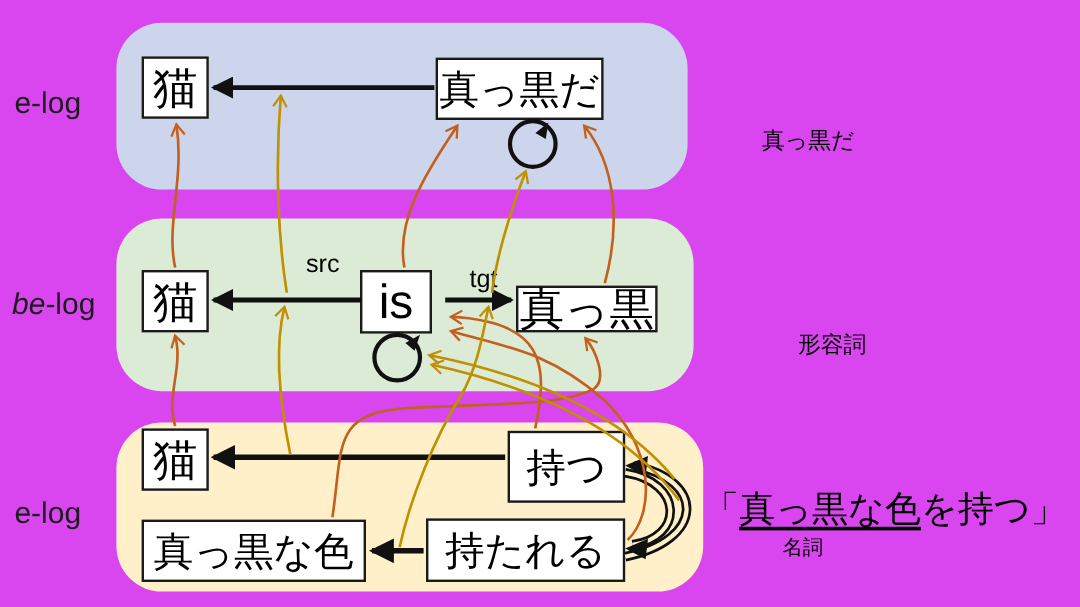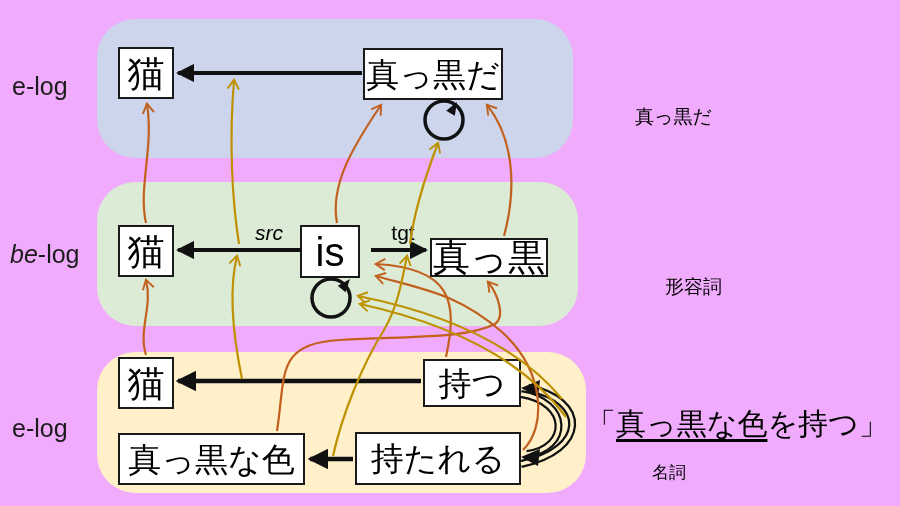--- a/index.html
+++ b/index.html
@@ -2,21 +2,21 @@
 <html style="--orange: #C2601E; --yellow: #BF9000; --ink: #111111; --band-blue: #CCD5EB; --band-green: #DCEBD6; --band-yellow: #FFF0CA; --box-bg: #FFFFFF; --box-border: #1A1A1A;"><head>
 <meta charset="utf-8">
 <style>
   :root{
     --orange:#C2601E; --yellow:#BF9000; --ink:#111111;
     --band-blue:#CCD5EB; --band-green:#DCEBD6; --band-yellow:#FFF0CA;
     --box-bg:#FFFFFF; --box-border:#1A1A1A;
   }
   html,body{margin:0;padding:0;background:#fff;}
   body{font-family:"Liberation Sans","DejaVu Sans",sans-serif;color:var(--ink);}
-  #stage{position:relative;width:900px;height:506px;background:#f0abfc;overflow:hidden;}
+  #stage{position:relative;width:900px;height:506px;background:#d946ef;overflow:hidden;}
   .band{position:absolute;border-radius:38px;}
   .band.blue{left:97px;top:19px;width:476px;height:139px;background:var(--band-blue);}
   .band.green{left:97px;top:182px;width:481px;height:144px;background:var(--band-green);}
   .band.gold{left:97px;top:352px;width:489px;height:141px;background:var(--band-yellow);}
   .rowlabel{position:absolute;font-size:25px;color:#1c1c1c;white-space:nowrap;z-index:3;}
   .rowlabel i{font-style:italic;}
   .node{position:absolute;background:var(--box-bg);border:2px solid var(--box-border);
         display:flex;align-items:center;justify-content:center;line-height:1;
         color:#000;z-index:2;box-sizing:border-box;white-space:nowrap;}
   .edgelabel{position:absolute;font-size:21px;color:#000;z-index:2;text-align:center;width:44px;}
@@ -44,34 +44,34 @@
   <div class="rowlabel" style="left:12px;top:72px;"><i></i><span>e-log</span></div>
   <div class="rowlabel" style="left:10px;top:240px;"><i>be</i><span>-log</span></div>
   <div class="rowlabel" style="left:12px;top:414px;"><i></i><span>e-log</span></div>
 
   <div class="node" style="left:118px;top:47px;width:56px;height:52px;font-size:37px;">猫</div>
   <div class="node" style="left:363px;top:48px;width:140px;height:52px;font-size:33px;">真っ黒だ</div>
 
   <div class="node" style="left:118px;top:225px;width:56px;height:52px;font-size:37px;">猫</div>
   <div class="node" style="left:300px;top:225px;width:60px;height:53px;font-size:40px;">is</div>
   <div class="node" style="left:430px;top:238px;width:118px;height:39px;font-size:37px;">真っ黒</div>
-  <div class="edgelabel" style="left:247px;top:221px;font-style:italic;">src</div>
+  <div class="edgelabel" style="left:247px;top:209px;">src</div>
   <div class="edgelabel" style="left:381px;top:221px;">tgt</div>
 
   <div class="node" style="left:118px;top:357px;width:56px;height:52px;font-size:37px;">猫</div>
-  <div class="node" style="left:423px;top:359px;width:98px;height:48px;font-size:33px;">持つ</div>
+  <div class="node" style="left:423px;top:359px;width:98px;height:60px;font-size:33px;">持つ</div>
   <div class="node" style="left:118px;top:433px;width:187px;height:52px;font-size:33px;">真っ黒な色</div>
   <div class="node" style="left:355px;top:432px;width:166px;height:53px;font-size:33px;">持たれる</div>
 
   <div class="pos" style="left:635px;top:104px;">真っ黒だ</div>
 
   <div class="pos" style="left:632px;top:274px;margin-left:33px;">形容詞</div>
 
   <div class="caption" style="left:586px;top:404px;"><span>「</span><span class="u">真っ黒な色</span><span>を持つ」</span></div>
-  <div class="pos" style="left:652px;top:445px;font-size:17px;margin-top:16px;">名詞</div>
+  <div class="pos" style="left:652px;top:445px;font-size:17px;">名詞</div>
 
   <svg id="wires" width="900" height="506" viewBox="0 0 900 506">
     <defs>
       <marker id="mB" viewBox="0 0 10 10" refX="8.8" refY="5" markerWidth="4.6" markerHeight="4.6" orient="auto">
         <path d="M0,0 L10,5 L0,10 z" fill="#111"></path>
       </marker>
       <marker id="mO" viewBox="0 0 12 12" refX="9.2" refY="6" markerWidth="6.4" markerHeight="6.4" orient="auto">
         <path d="M1.5,1.2 L9.5,6 L1.5,10.8" fill="none" stroke="var(--orange)" stroke-width="1.6"></path>
       </marker>
       <marker id="mY" viewBox="0 0 12 12" refX="9.2" refY="6" markerWidth="6.4" markerHeight="6.4" orient="auto">

